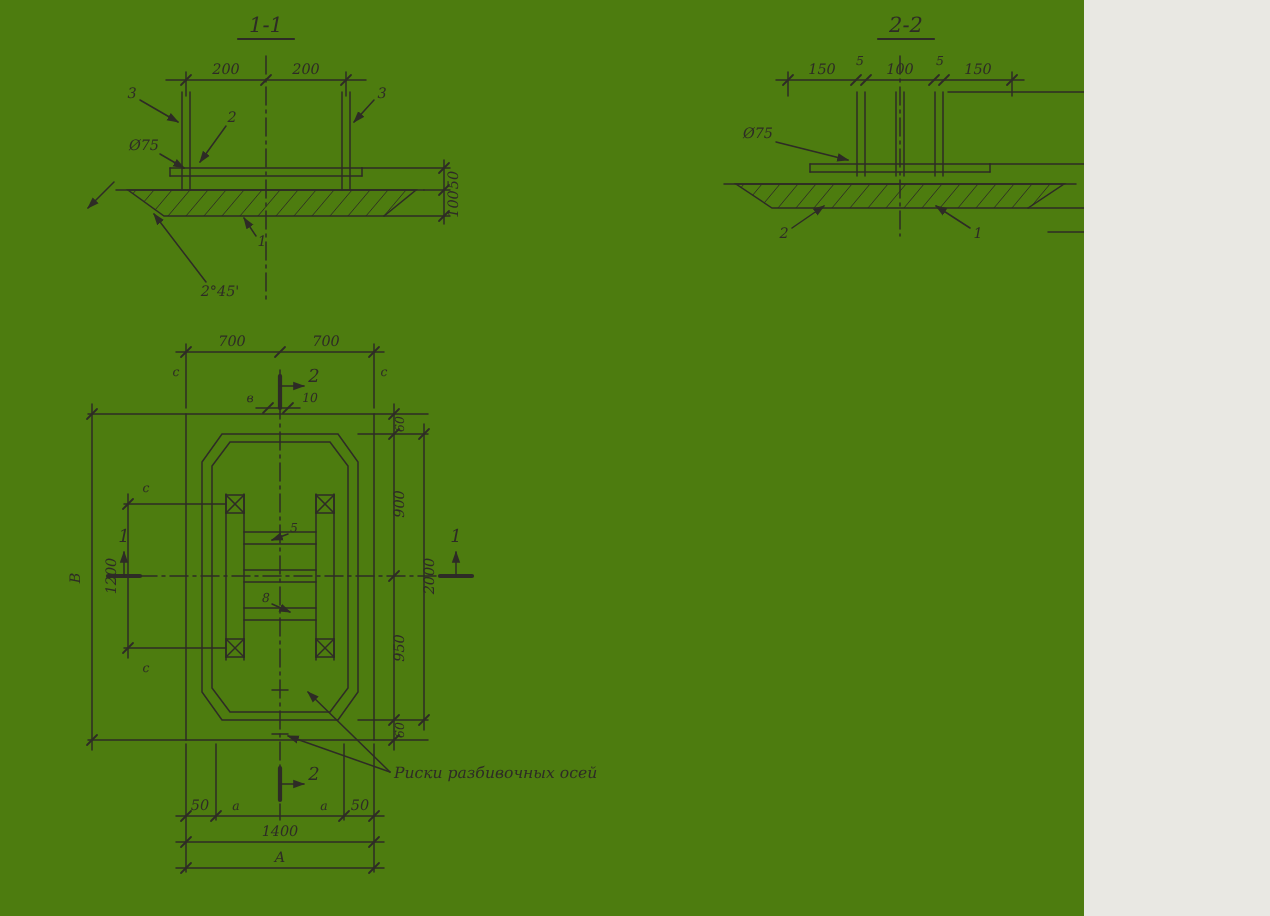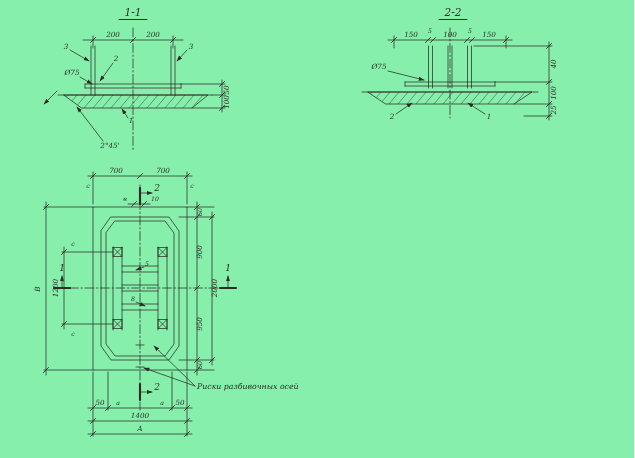--- a/index.html
+++ b/index.html
@@ -1,16 +1,16 @@
 <!DOCTYPE html>
 <html><head>
 <meta charset="utf-8">
 <style>
   html,body{margin:0;padding:0;background:#e9e8e3;}
-  .sheet{position:relative;width:634px;height:458px;background:#86efac;overflow:hidden;
+  .sheet{position:relative;width:542px;height:458px;background:#4d7c0f;overflow:hidden;
          font-family:"DejaVu Serif", serif;}
   svg{position:absolute;left:0;top:0;}
   .ln line,.ln polygon,.ln rect,.ln path{stroke:#2e2b26;stroke-width:.75;fill:none;stroke-linecap:round;}
   .cl{stroke-dasharray:9 2.5 1.5 2.5;stroke-width:.55;}
   .tk line{stroke-width:.9;}
   .hatch line{stroke-width:.45;}
   .thick{stroke-width:2.1 !important;}
   text{font-family:"DejaVu Serif", serif;font-style:italic;fill:#2e2b26;font-size:7.2px;stroke:none;}
   .title{font-size:10.5px;}
   .mk{font-size:9px;}

